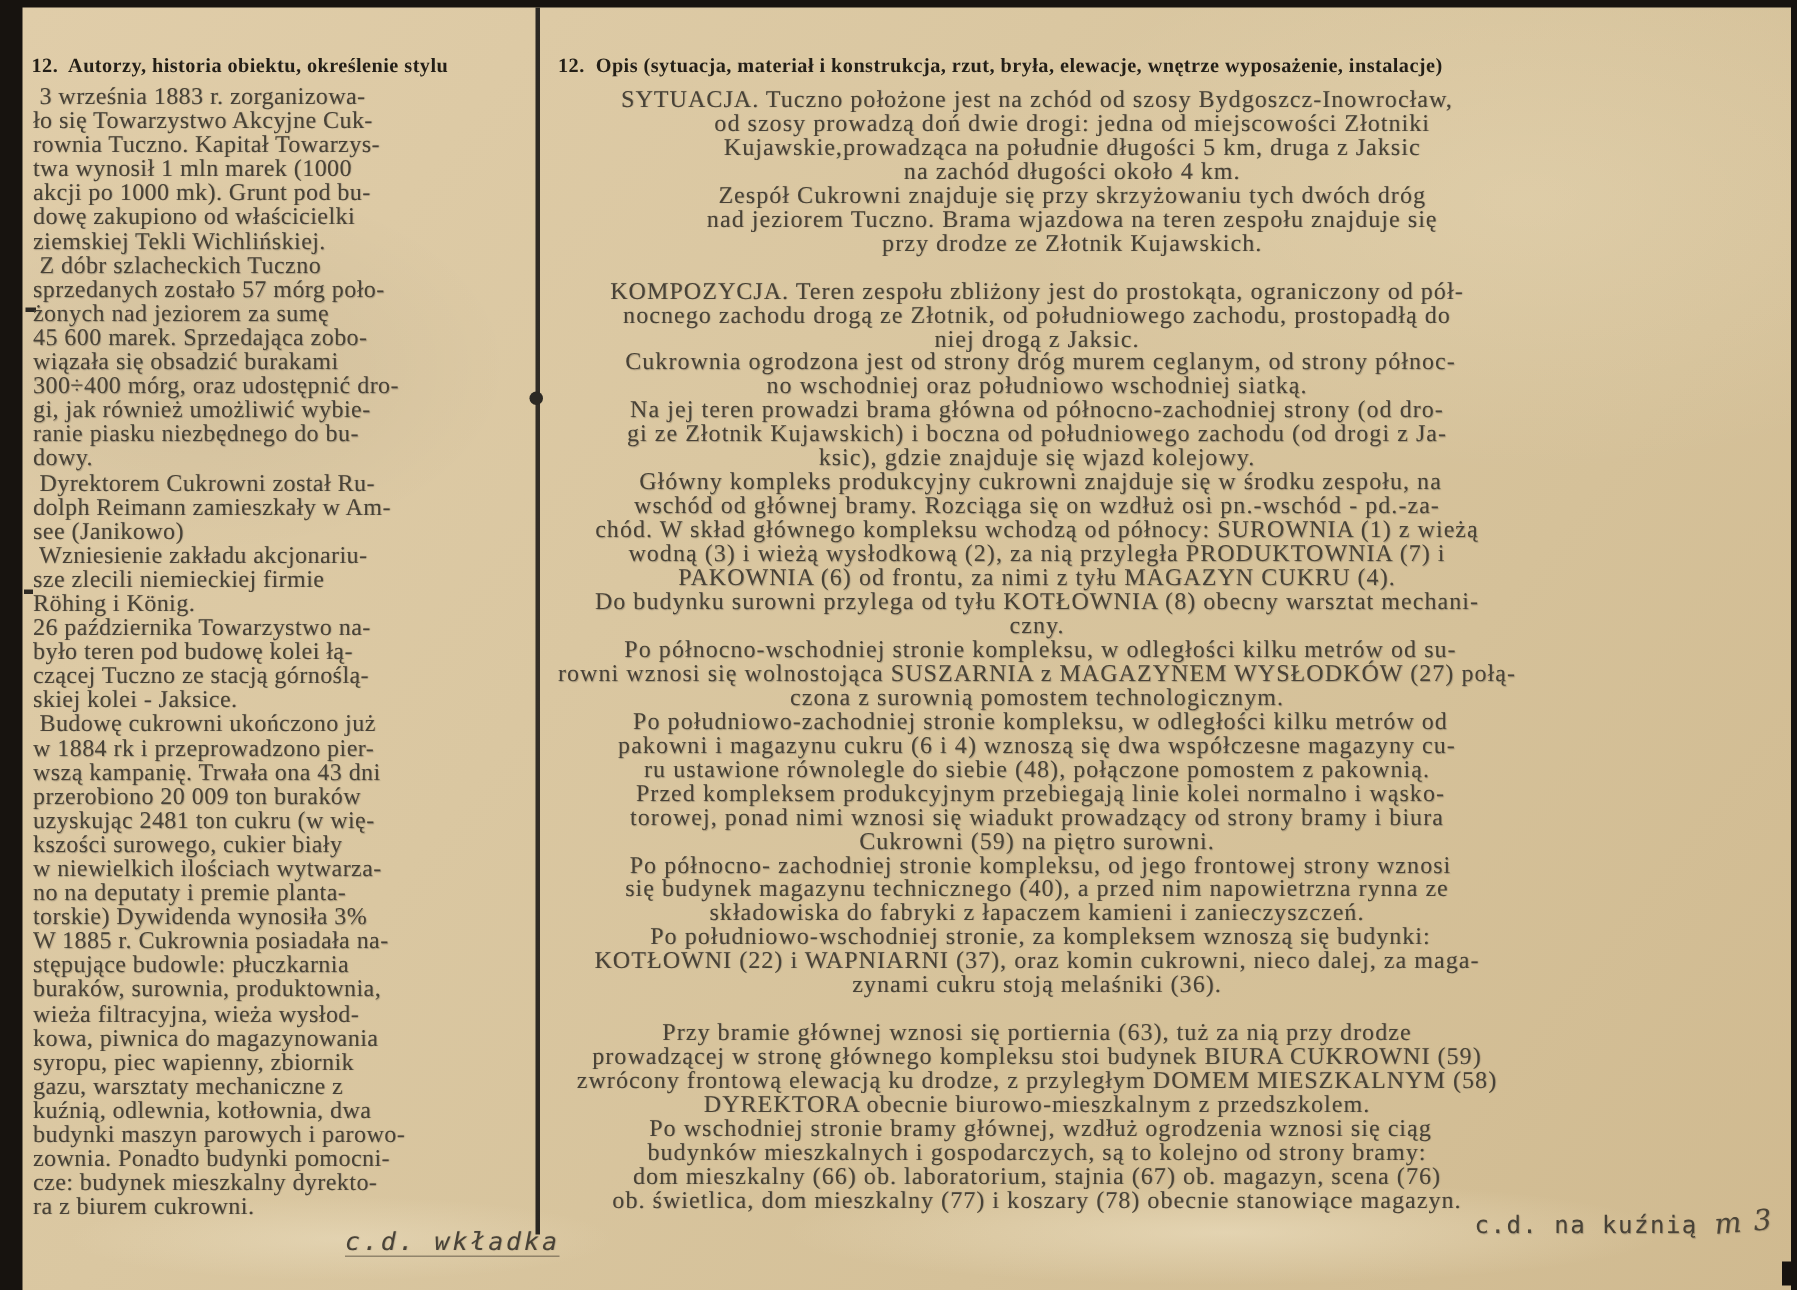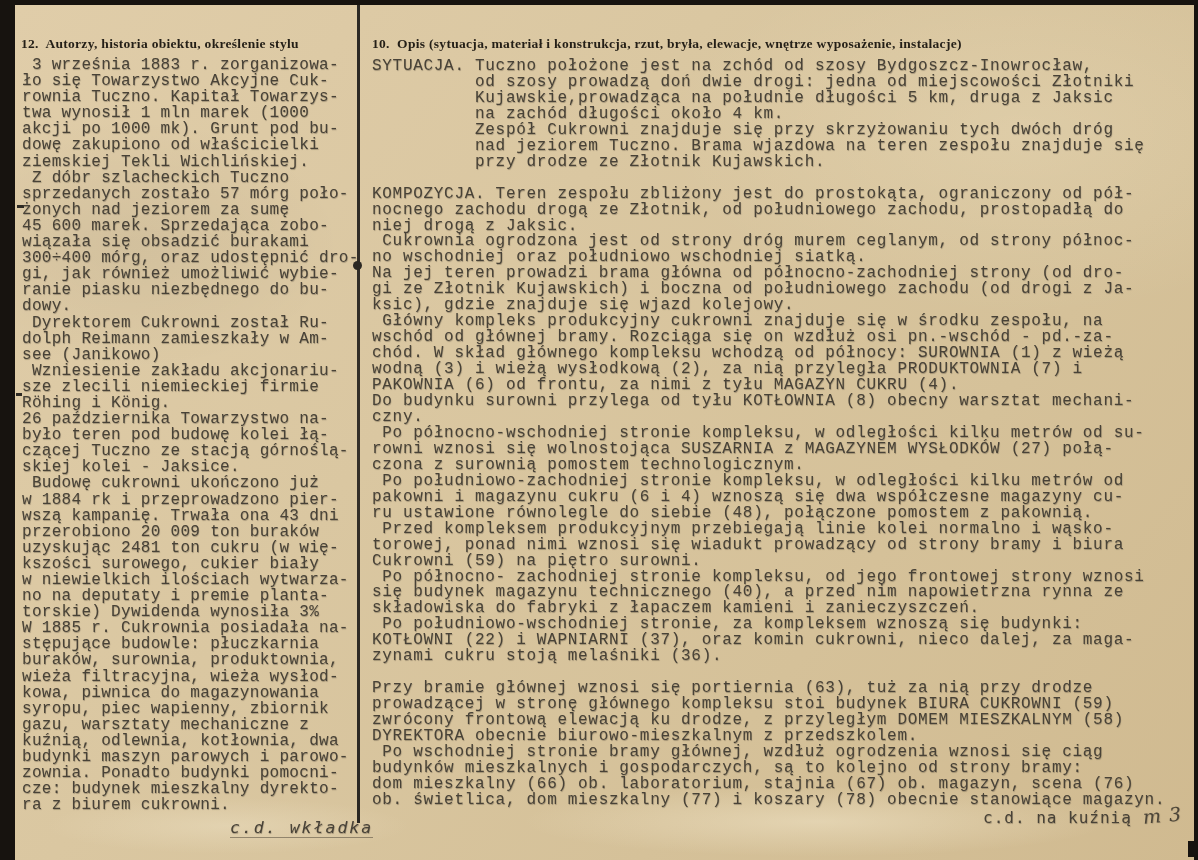--- a/index.html
+++ b/index.html
@@ -36,31 +36,31 @@
   .form-header {
     position:absolute;
     font-family:"Liberation Serif", serif;
     font-weight:700; font-size:13.5px; letter-spacing:0.3px;
     color:#241f17; white-space:pre; z-index:2;
   }
   .hdr-left  { left:6px;  top:31px; }
   .hdr-right { left:357px; top:31px; }
   .type {
     position:absolute; margin:0; white-space:pre; z-index:2;
-    font-family:Liberation Mono, monospace;
+    font-family:Liberation Serif, serif;
     color:#484237;
     text-shadow:0.5px 0.5px 0.7px rgba(66,58,46,0.35);
   }
   .type-left {
     left:7px; top:52px;
     font-size:16px; line-height:16.1px; letter-spacing:0.3px;
   }
   .type-right {
     left:357px; top:54px;
-    font-size:16px; line-height:15.95px; letter-spacing:0.7px;
+    font-size:16px; line-height:15.95px; letter-spacing:0.7px;text-align:center;
   }
   .cont-left {
     position:absolute; left:215px; top:813px; z-index:2;
     font-size:16.5px; letter-spacing:2px; color:#484237;
     text-shadow:0.5px 0.5px 0.7px rgba(66,58,46,0.35);
     border-bottom:1.5px solid rgba(70,62,50,0.5);
     font-family:"DejaVu Sans Mono", monospace;
     font-style:italic;
   }
   .cont-right {
@@ -82,21 +82,21 @@
 <div class="paper">
 
   <div class="divider"></div>
   <div class="divider-dot"></div>
   <div class="speck" style="left:2px; top:200px; width:7px; height:3px;"></div>
   <div class="speck" style="left:1px; top:388px; width:6px; height:3px;"></div>
   <div class="edge-nub"></div>
 
   <div class="form-header hdr-left">12.  Autorzy, historia obiektu, określenie stylu</div>
 
-  <div class="form-header hdr-right">10.  Opis (sytuacja, materiał i konstrukcja, rzut, bryła, elewacje, wnętrze wyposażenie, instalacje)</div>
+  <div class="form-header hdr-right">12.  Opis (sytuacja, materiał i konstrukcja, rzut, bryła, elewacje, wnętrze wyposażenie, instalacje)</div>
 
   <pre class="type type-left"> 3 września 1883 r. zorganizowa-
 ło się Towarzystwo Akcyjne Cuk-
 rownia Tuczno. Kapitał Towarzys-
 twa wynosił 1 mln marek (1000
 akcji po 1000 mk). Grunt pod bu-
 dowę zakupiono od właścicielki
 ziemskiej Tekli Wichlińskiej.
  Z dóbr szlacheckich Tuczno
 sprzedanych zostało 57 mórg poło-

